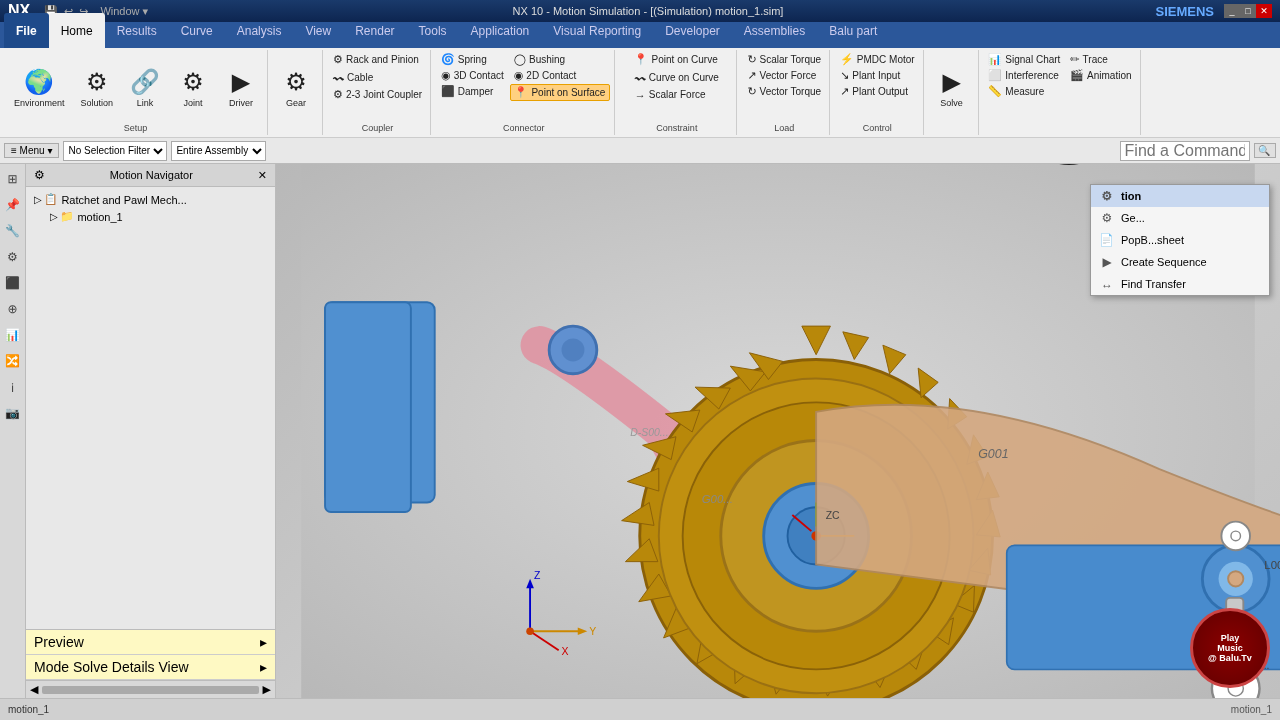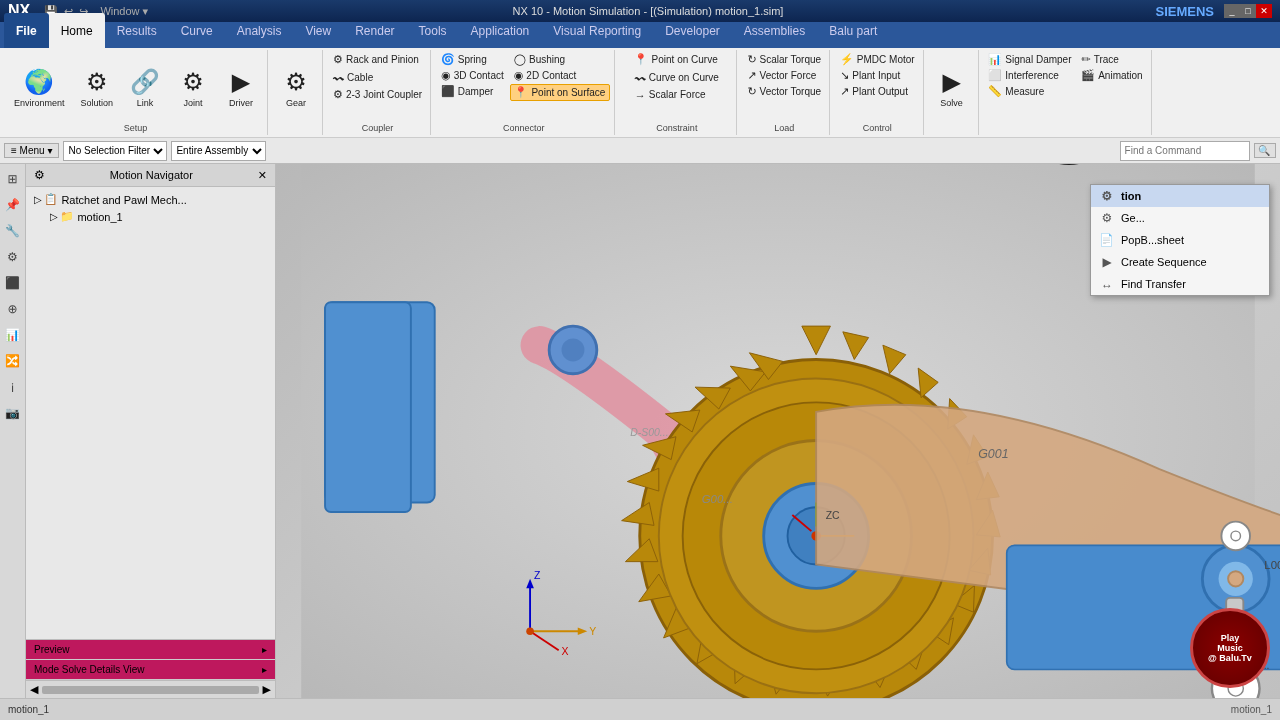--- a/index.html
+++ b/index.html
@@ -141,22 +141,22 @@
     }
     #sidebar-footer {
       border-top: 1px solid #bbb;
     }
     .sidebar-footer-item {
       display: flex;
       align-items: center;
       justify-content: space-between;
       padding: 4px 8px;
       cursor: pointer;
-      font-size: 10px;
-      background: #be185d;
+      font-size: 14px;
+      background: #fef9c3;
       border-bottom: 1px solid #ccc;
     }
 
     
     #icon-strip-left {
       width: 26px;
       background: #d8d8d8;
       border-right: 1px solid #bbb;
       display: flex;
       flex-direction: column;
@@ -487,21 +487,21 @@
         <span>Solve</span>
       </div>
     </div>
   </div>
 
   <div class="ribbon-group" style="min-width:120px;">
     <div class="ribbon-group-content">
       <div class="ribbon-col">
         <div class="ribbon-btn-small">
           <span class="icon">📊</span>
-          <span>Signal Damper</span>
+          <span>Signal Chart</span>
         </div>
         <div class="ribbon-btn-small">
           <span class="icon">⬜</span>
           <span>Interference</span>
         </div>
         <div class="ribbon-btn-small">
           <span class="icon">📏</span>
           <span>Measure</span>
         </div>
       </div>
@@ -521,21 +521,21 @@
 
 <div id="cmdbar">
   <button style="font-size:10px;padding:1px 6px;background:#e0e0e0;border:1px solid #aaa;cursor:pointer;">≡ Menu ▾</button>
   <select style="font-size:10px;height:20px;background:#fff;border:1px solid #aaa;">
     <option>No Selection Filter</option>
   </select>
   <select style="font-size:10px;height:20px;background:#fff;border:1px solid #aaa;">
     <option>Entire Assembly</option>
   </select>
   <span style="flex:1"></span>
-  <input type="text" placeholder="Find a Command" style="font-size: 10px; height: 20px; width: 130px; padding: 0px 4px; border: 1px solid rgb(170, 170, 170);">
+  <input type="text" placeholder="Find a Command" style="font-size: 16px; height: 20px; width: 130px; padding: 0px 4px; border: 1px solid rgb(170, 170, 170);">
   <button style="font-size:10px;padding:1px 4px;background:#e0e0e0;border:1px solid #aaa;cursor:pointer;">🔍</button>
 </div>
 
 <div id="main">
 
   <div id="icon-strip-left">
     <div class="strip-icon">⊞</div>
     <div class="strip-icon">📌</div>
     <div class="strip-icon">🔧</div>
     <div class="strip-icon">⚙</div>

